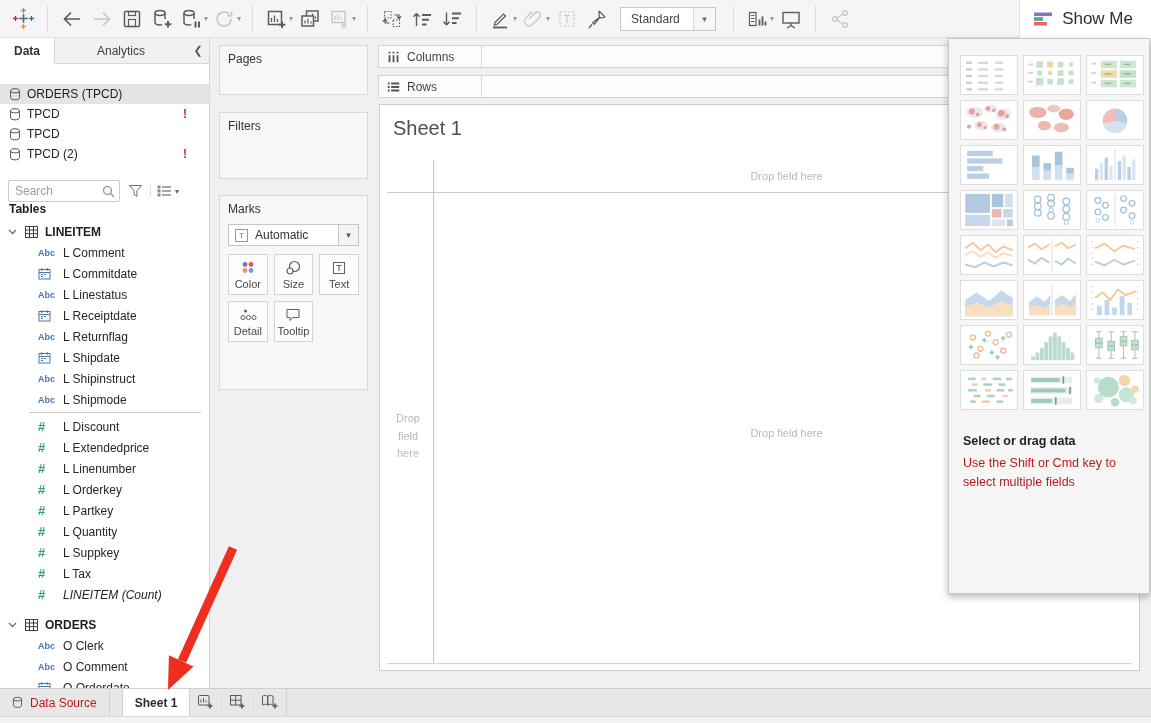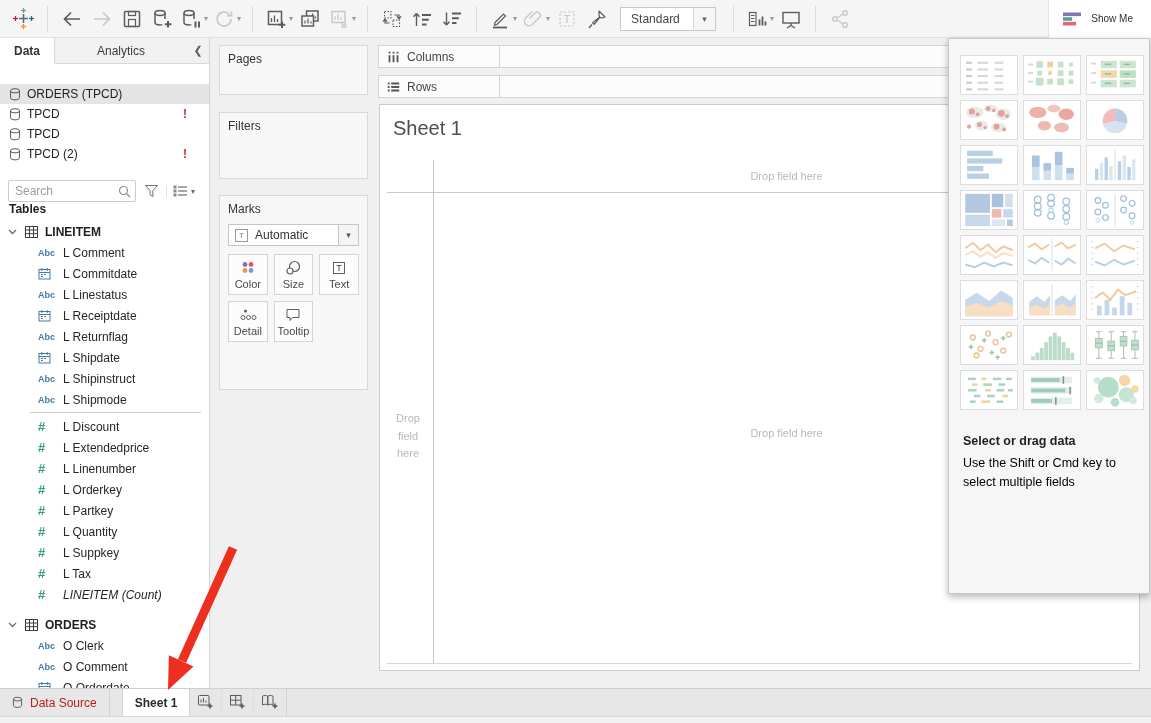--- a/index.html
+++ b/index.html
@@ -15,40 +15,40 @@
   .tb-btn.disabled { color:#c8c8c8; }
   .tb-ic { display:flex; align-items:center; }
   .tb-caret { font-size:8px; color:#9a9a9a; margin-left:1px; }
   .tb-sep { width:1px; height:26px; background:#dcdcdc; margin:0 9px; }
   .tb-fit { display:flex; align-items:center; border:1px solid #c9c9c9; background:#fff; height:24px;
             width:96px; margin:0 8px; }
   .tb-fit-label { flex:1; padding-left:10px; font-size:12px; color:#454545; }
   .tb-fit-caret { width:22px; height:100%; border-left:1px solid #d9d9d9; display:flex; align-items:center;
                   justify-content:center; font-size:9px; color:#666; background:#f6f6f6; }
   #showme-button { margin-left:auto; height:38px; background:#fff; border-left:1px solid #e2e2e2;
-                   display:flex; align-items:center; padding:0 18px 0 14px; gap:8px; font-size:10px; color:#2f2f2f; }
+                   display:flex; align-items:center; padding:0 18px 0 14px; gap:8px; font-size:17px; color:#2f2f2f; }
 
   
   #sidebar { position:absolute; left:0; top:38px; width:210px; height:650px; background:#fff;
              border-right:1px solid #d4d4d4; overflow:hidden; }
   .sb-tabs { display:flex; height:26px; background:#f1f1f1; border-bottom:1px solid #d8d8d8; }
   .sb-tab { padding:0 14px; font-size:12px; display:flex; align-items:center; color:#333; }
   .sb-tab.active { background:#fff; font-weight:bold; border-right:1px solid #d8d8d8; margin-bottom:-1px;
                    border-bottom:1px solid #fff; }
   .sb-tab.mid { flex:1; justify-content:center; color:#3c3c3c; }
   .sb-collapse { width:22px; display:flex; align-items:center; justify-content:center; color:#5a5a5a;
                  font-size:11px; }
   #datasource-list { padding-top:20px; }
   .ds-row { height:20px; display:flex; align-items:center; padding-left:9px; font-size:12px; color:#1e1e1e; }
   .ds-row.selected { background:#e4e4e4; }
   .ds-ic { width:18px; display:flex; }
   .ds-label { flex:1; }
   .ds-warn { color:#c4342b; font-weight:bold; padding-right:22px; font-size:12px; }
   .search-row { display:flex; align-items:center; margin:16px 6px 0 8px; gap:5px; }
-  .search-box { position:relative; width:128px; }
+  .search-box { position:relative; width:112px; }
   .search-input { width:100%; height:22px; border:1px solid #cbcbcb; border-radius:2px; font-size:12px;
                   padding:0 20px 0 6px; color:#333; background:#fff; font-family:"Liberation Sans",sans-serif; }
   .search-input::placeholder { color:#9e9e9e; }
   .search-mag { position:absolute; right:5px; top:5px; display:flex; }
   .filter-ic { width:20px; display:flex; justify-content:center; }
   .view-ic { display:flex; align-items:center; gap:3px; border-left:1px solid #dedede; padding-left:6px; }
   .view-caret { font-size:8px; color:#666; }
   .tables-label { font-size:12px; font-weight:bold; color:#1e1e1e; margin:0 0 5px 9px; }
   .grp-row { height:21px; display:flex; align-items:center; gap:7px; padding-left:8px; }
   .grp-chev { display:flex; width:10px; }
@@ -80,21 +80,21 @@
   .mk-grid { display:grid; grid-template-columns:repeat(3,1fr); gap:6px; margin:8px; }
   .mk-btn { height:41px; background:#fcfcfc; border:1px solid #d4d4d4; display:flex; flex-direction:column;
             align-items:center; justify-content:center; gap:2px; }
   .mk-ic { display:flex; height:16px; align-items:center; }
   .mk-label { font-size:11px; color:#4a4a4a; }
 
   
   #worksheet { position:absolute; left:377px; top:38px; width:774px; height:650px; background:#f0f0f0; }
   .shelf { position:absolute; left:1px; width:762px; height:23px; display:flex; }
   #columns-shelf { top:7px; } #rows-shelf { top:37px; }
-  .shelf-head { width:122px; background:#fcfcfc; border:1px solid #d4d4d4; display:flex; align-items:center;
+  .shelf-head { width:104px; background:#fcfcfc; border:1px solid #d4d4d4; display:flex; align-items:center;
                 gap:7px; padding-left:8px; font-size:12px; color:#454545; }
   .shelf-body { flex:1; background:#fcfcfc; border:1px solid #d4d4d4; border-left:none; }
   #canvas { position:absolute; left:2px; top:66px; width:761px; height:567px; background:#fff;
             border:1px solid #cccccc; }
   .sheet-title { position:absolute; left:13px; top:12px; font-size:20px; color:#4e4e4e; }
   .cv-vline { position:absolute; left:53px; top:55px; bottom:7px; width:1px; background:#c9c9c9; }
   .cv-hline { position:absolute; left:7px; right:7px; top:87px; height:1px; background:#c9c9c9; }
   .cv-hline2 { position:absolute; left:7px; right:7px; bottom:6px; height:1px; background:#d6d6d6; }
   .drop-top { position:absolute; left:54px; right:0; top:55px; height:32px; display:flex; align-items:center;
               justify-content:center; font-size:11px; color:#b8b8b8; }
@@ -102,21 +102,21 @@
                text-align:center; line-height:1.6; }
   .drop-center { position:absolute; left:54px; right:0; top:322px; text-align:center; font-size:11px; color:#b8b8b8; }
 
   
   #showme-panel { position:absolute; left:948px; top:38px; width:202px; height:556px; background:#f6f6f6;
                   border:1px solid #c9c9c9; box-shadow:0 3px 7px rgba(0,0,0,.28); z-index:20; }
   .sm-grid { display:grid; grid-template-columns:repeat(3,58px); gap:5px; padding:16px 0 0 11px; }
   .sm-cell { width:58px; height:40px; background:#fff; border:1px solid #ddd; display:flex; align-items:center;
              justify-content:center; }
   .sm-header { font-size:12.5px; font-weight:bold; color:#1e1e1e; margin:24px 14px 6px 14px; }
-  .sm-hint { font-size:12.5px; color:#000000; margin:0 14px; line-height:1.5; }
+  .sm-hint { font-size:12.5px; color:#b91c1c; margin:0 14px; line-height:1.5; }
 
   
   #statusbar { position:absolute; left:0; top:688px; width:1151px; height:35px; }
   .st-tabs { height:28px; background:#e7e7e7; border-top:1px solid #cfcfcf; display:flex; align-items:stretch; }
   .st-tab { display:flex; align-items:center; font-size:12px; color:#b91c1c; padding:0 12px; gap:7px;
             border-right:1px solid #d2d2d2; }
   .st-tab.active { background:#fff; color:#2b2b2b; font-weight:bold; justify-content:center; min-width:58px;
                    margin-left:12px; border-left:1px solid #d2d2d2; }
   .st-btns { display:flex; border-right:1px solid #d2d2d2; }
   .st-btn { width:32px; display:flex; align-items:center; justify-content:center; border-right:1px solid #dedede; }

